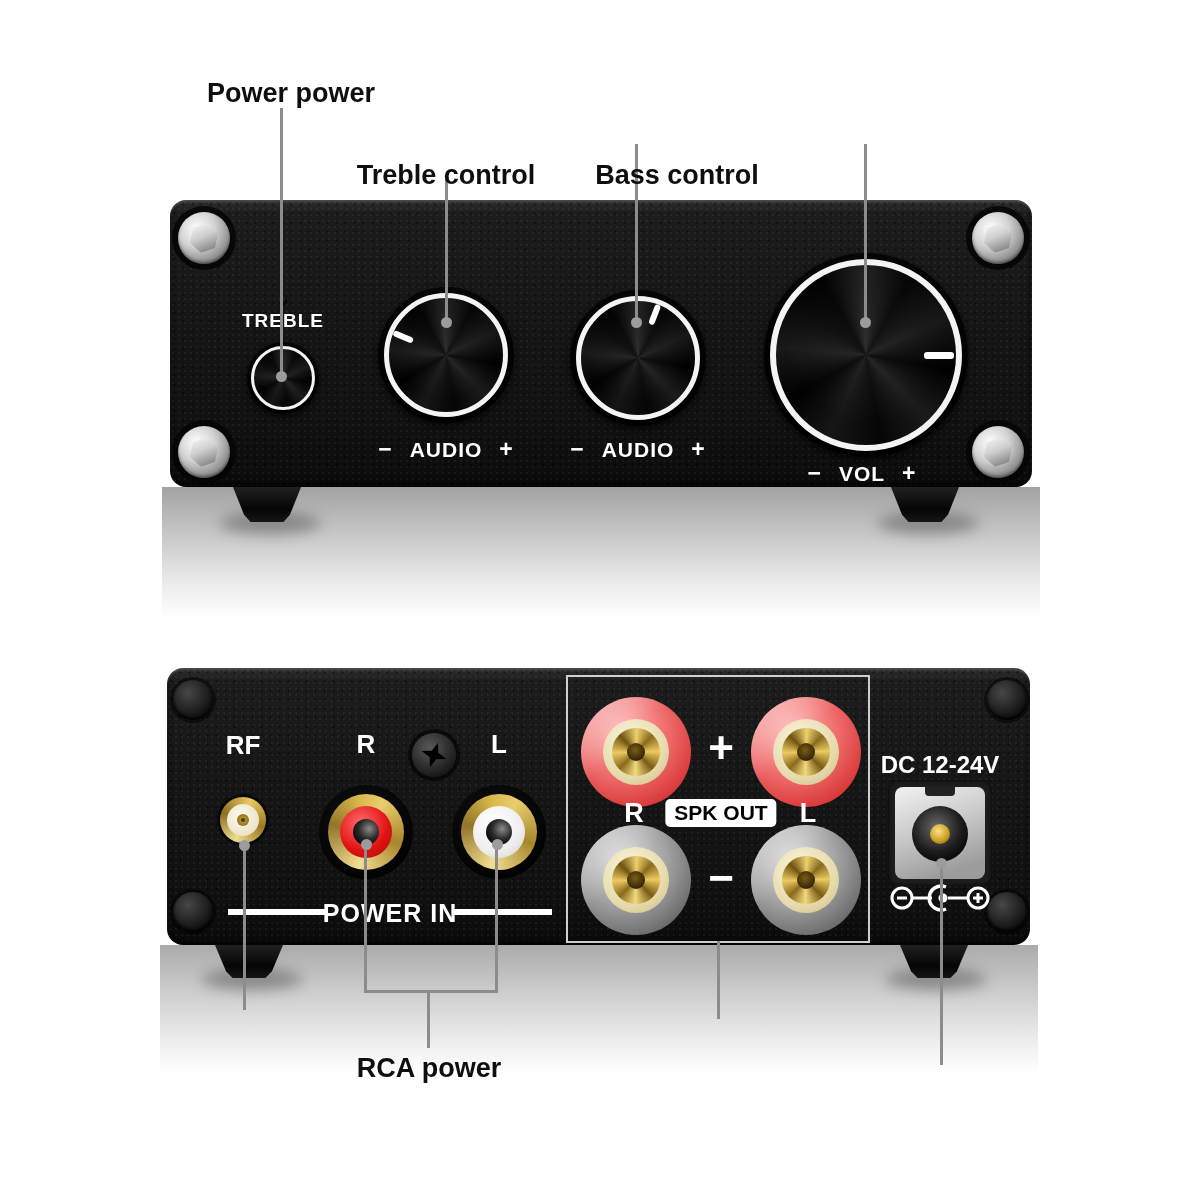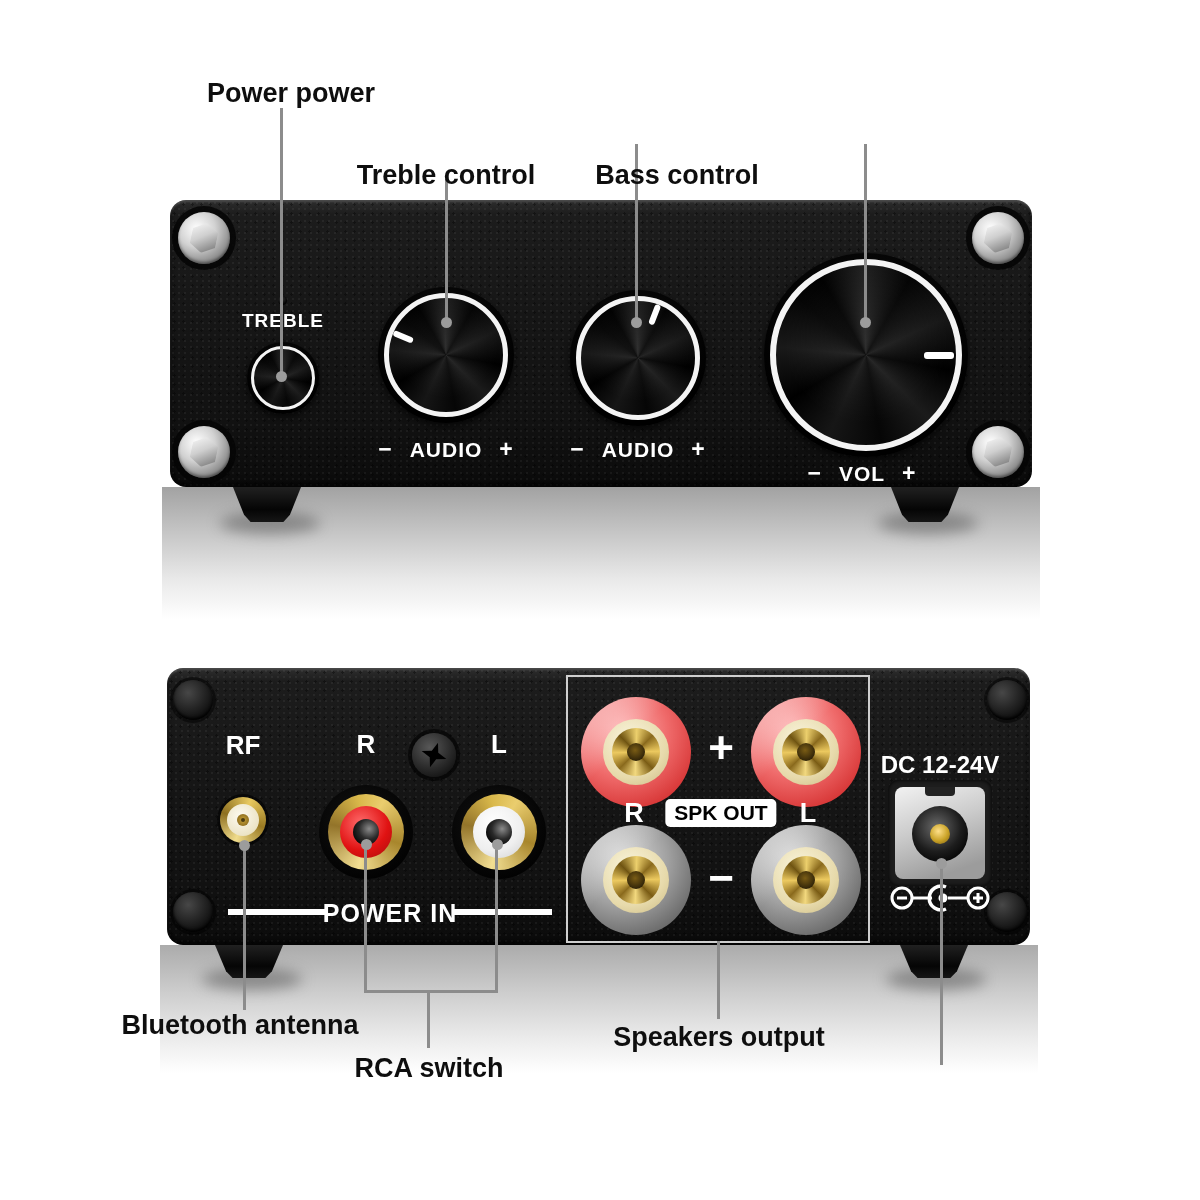--- a/index.html
+++ b/index.html
@@ -299,17 +299,15 @@
   <div class="dot" style="left:492px;top:839px;"></div>
   <div class="lead" style="left:495px;top:846px;height:146px;"></div>
   <div class="lead-h" style="left:364px;top:990px;width:134px;"></div>
   <div class="lead" style="left:427px;top:990px;height:58px;"></div>
 
   <div class="lead" style="left:717px;top:941px;height:78px;"></div>
 
   <div class="dot" style="left:936px;top:858px;"></div>
   <div class="lead" style="left:940px;top:865px;height:200px;"></div>
 
-  <div class="callout" style="left:240px;top:1010px;">Bluetooth antenna</div>
-  <div class="callout" style="left:429px;top:1053px;">RCA switch</div>
-  <div class="callout" style="left:719px;top:1022px;">Speakers output</div>
+  <div class="callout" style="left:429px;top:1053px;">RCA power</div>
 
 </div>
 
 </body></html>

